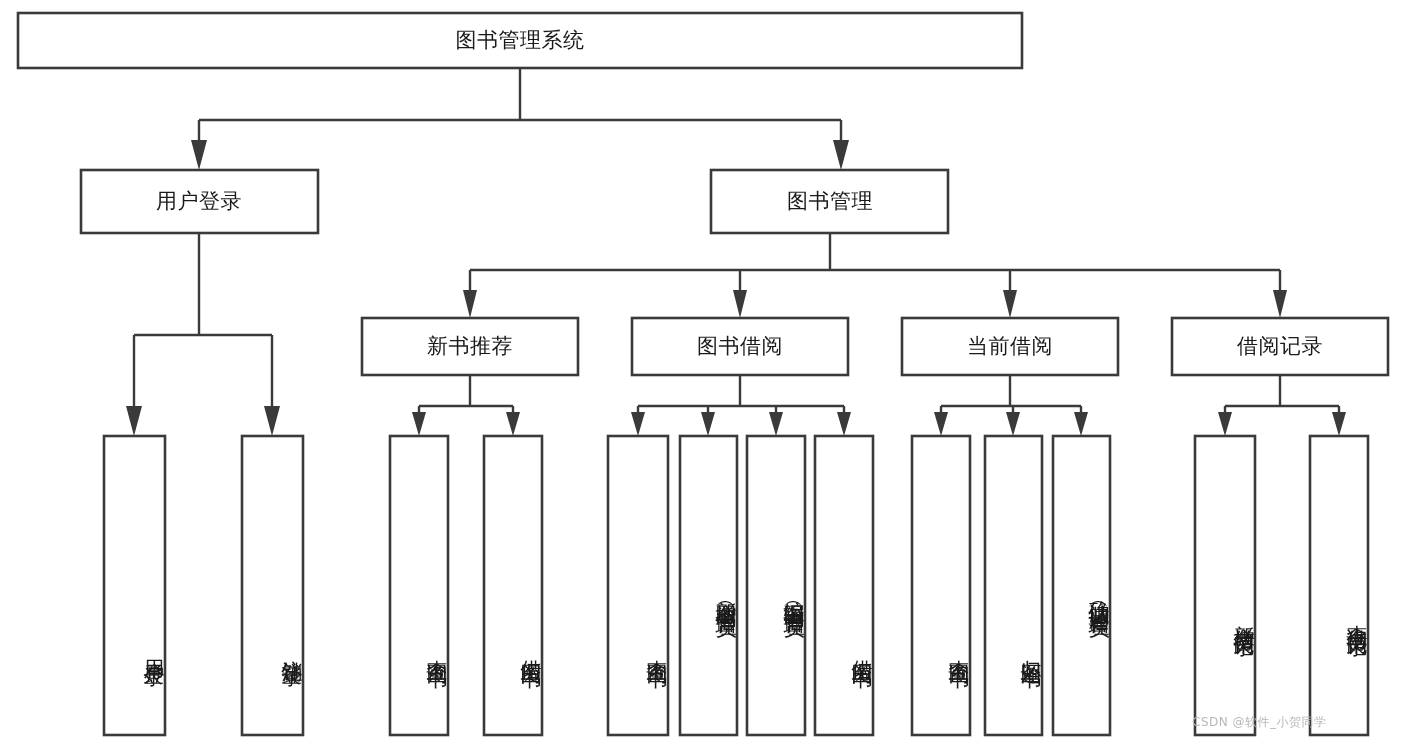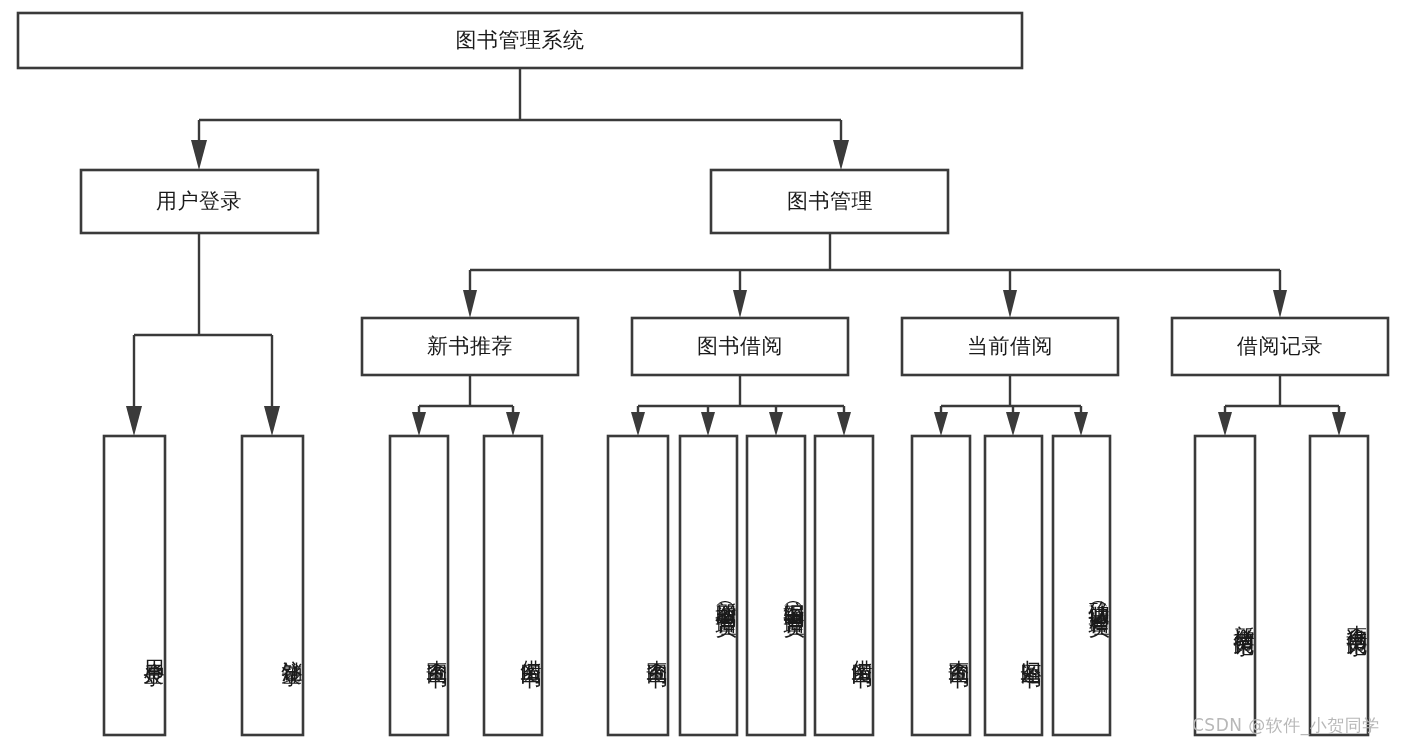--- a/index.html
+++ b/index.html
@@ -60,21 +60,21 @@
     letter-spacing: 2.5px;
     white-space: nowrap;
     display: flex;
     align-items: flex-start;
     justify-content: center;
     user-select: none;
   }
   .watermark {
     position: absolute;
     font-family: "DejaVu Sans", "Liberation Sans", sans-serif;
-    font-size: 17px;
+    font-size: 12px;
     color: #b8b8b8;
     white-space: nowrap;
     letter-spacing: 0.5px;
   }
 </style>
 </head>
 <body>
 
 <div id="diagram-root">
 

